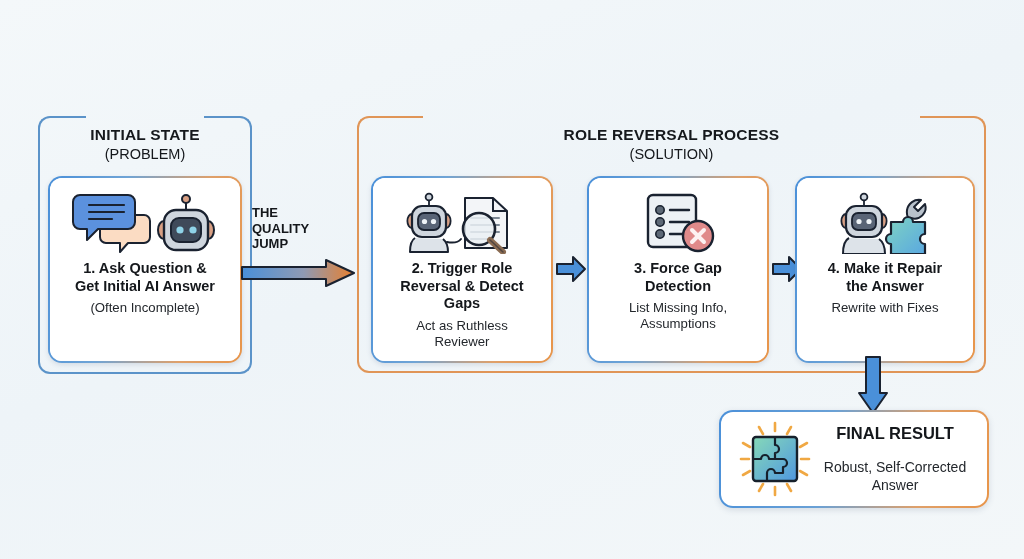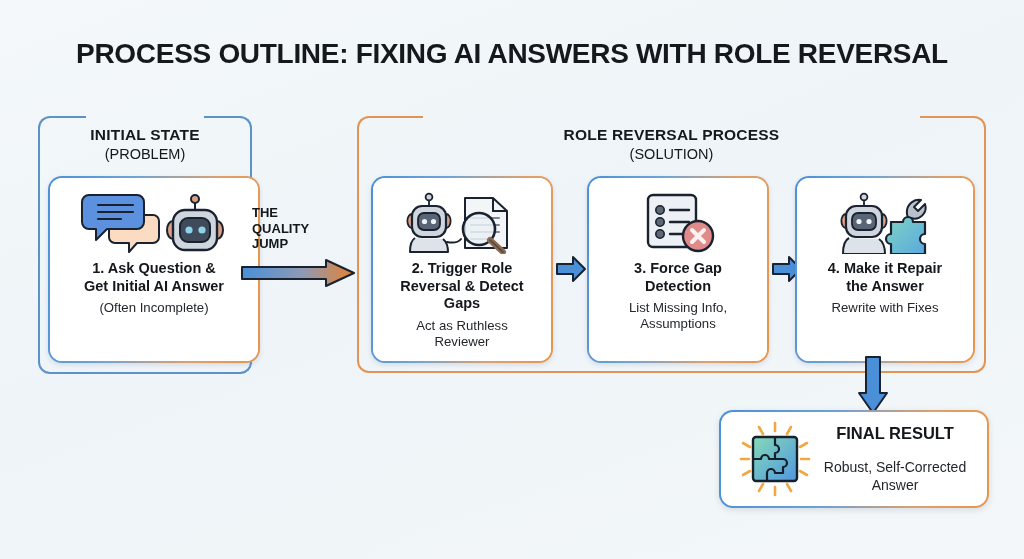--- a/index.html
+++ b/index.html
@@ -78,21 +78,20 @@
   .final-title { font-size: 16.5px; font-weight: bold; color: #14171b; }
   .final-sub { font-size: 14px; color: #23272c; line-height: 1.25; margin-top: 16px; }
 
   svg { display: block; }
 </style>
 </head>
 <body>
 
 <div id="stage">
 
-  <div class="title">PROCESS OUTLINE: FIXING AI ANSWERS WITH ROLE REVERSAL</div>
 
   <div style="position:absolute;left:38px;top:116px;width:48px;height:22px;border-left:2.2px solid #5b93c9;border-top:2.2px solid #5b93c9;border-top-left-radius:12px;"></div>
 
   <div style="position:absolute;left:204px;top:116px;width:48px;height:22px;border-right:2.2px solid #5b93c9;border-top:2.2px solid #5b93c9;border-top-right-radius:12px;"></div>
 
   <div style="position:absolute;left:38px;top:136px;width:214px;height:238px;border-left:2.2px solid #5b93c9;border-right:2.2px solid #5b93c9;border-bottom:2.2px solid #5b93c9;border-bottom-left-radius:12px;border-bottom-right-radius:12px;"></div>
 
   <div class="section-label" style="left:38px;top:126px;width:214px;">
     <div class="ln1">INITIAL STATE</div>
     <div class="ln2">(PROBLEM)</div>
@@ -100,21 +99,21 @@
 
   <div style="position:absolute;left:357px;top:116px;width:66px;height:22px;border-left:2.2px solid #e09557;border-top:2.2px solid #e09557;border-top-left-radius:12px;"></div>
   <div style="position:absolute;left:920px;top:116px;width:66px;height:22px;border-right:2.2px solid #e09557;border-top:2.2px solid #e09557;border-top-right-radius:12px;"></div>
   <div style="position:absolute;left:357px;top:136px;width:629px;height:237px;border-left:2.2px solid #e09557;border-right:2.2px solid #e09557;border-bottom:2.2px solid #e09557;border-bottom-left-radius:12px;border-bottom-right-radius:12px;"></div>
 
   <div class="section-label" style="left:357px;top:126px;width:629px;">
     <div class="ln1">ROLE REVERSAL PROCESS</div>
     <div class="ln2">(SOLUTION)</div>
   </div>
 
-  <div class="card" style="left:48px;top:176px;width:212px;height:187px;">
+  <div class="card" style="left:48px;top:176px;width:194px;height:187px;">
     <div class="card-inner">
       <div class="card-icon">
         <svg width="150" height="60" viewBox="0 0 150 60">
 
           <path d="M36 22 h38 a6 6 0 0 1 6 6 v16 a6 6 0 0 1 -6 6 h-16 l-8 9 v-9 h-14 a6 6 0 0 1 -6 -6 v-16 a6 6 0 0 1 6 -6 z" fill="#fbdcc3" stroke="#1a2230" stroke-width="2" stroke-linejoin="round"></path>
 
           <path d="M10 2 h48 a7 7 0 0 1 7 7 v20 a7 7 0 0 1 -7 7 h-30 l-11 11 v-11 h-7 a7 7 0 0 1 -7 -7 v-20 a7 7 0 0 1 7 -7 z" fill="#5b91de" stroke="#1a2230" stroke-width="2" stroke-linejoin="round"></path>
           <g stroke="#1a2230" stroke-width="2.2" stroke-linecap="round">
             <line x1="19" y1="12" x2="54" y2="12"></line>
             <line x1="19" y1="19" x2="54" y2="19"></line>

